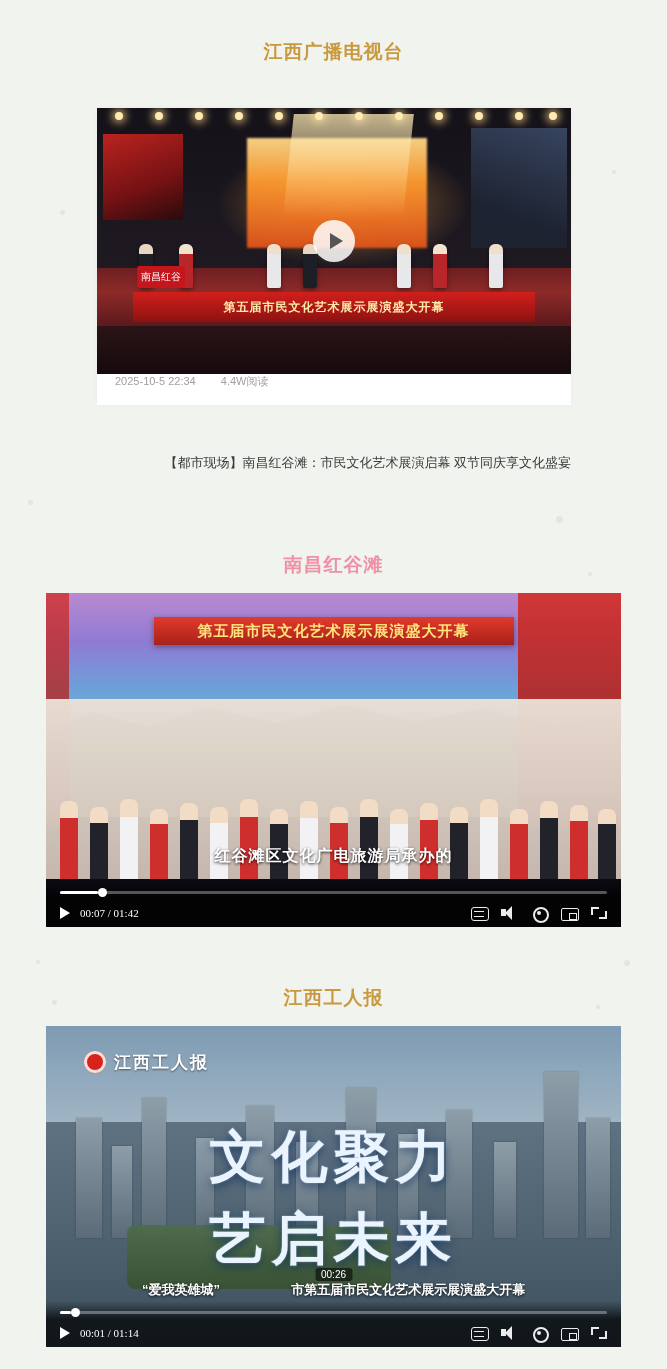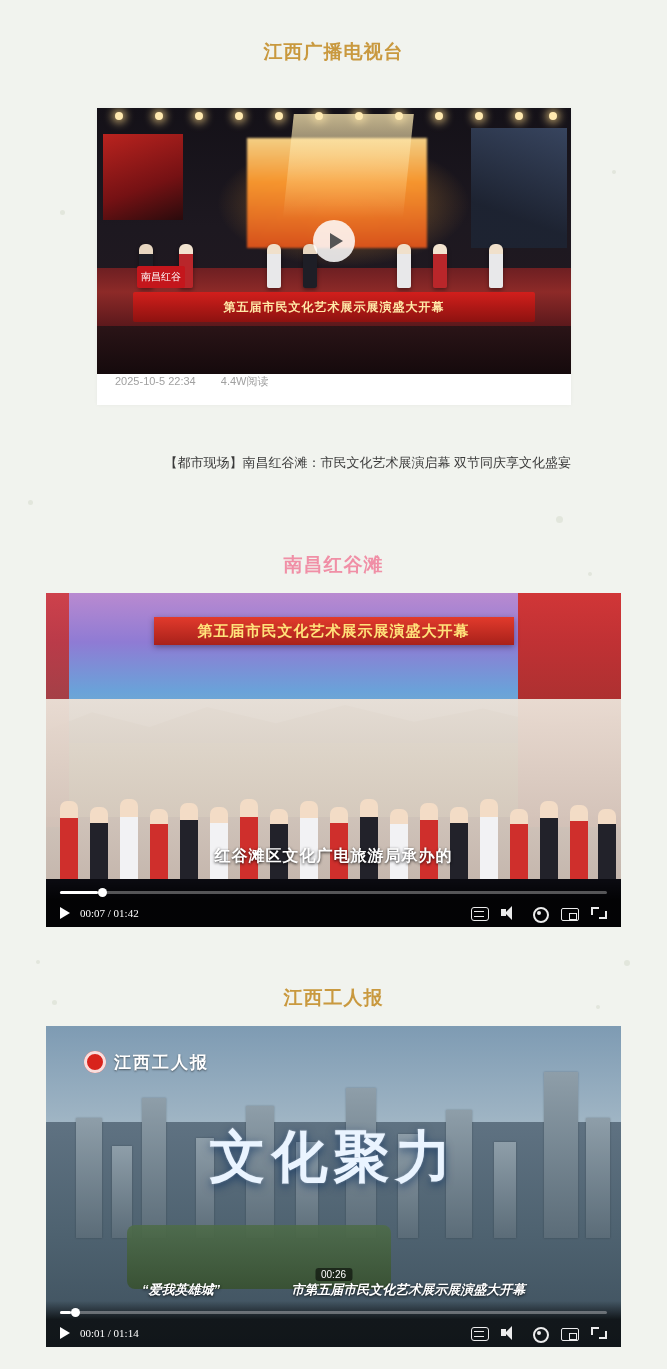--- a/index.html
+++ b/index.html
@@ -319,21 +319,20 @@
     color:#eaf4ff; font-weight:bold;
     text-shadow: 0 3px 10px rgba(0,40,90,.7), 0 0 2px rgba(255,255,255,.6);
     letter-spacing:6px;
   }
   .v3-head1 { top:94px; font-size:56px; }
   .v3-head2 { top:176px; font-size:56px; }
   .v3-sub {
     position:absolute; left:0; bottom:48px; width:100%; text-align:center;
     color:#ffffff; font-size:13px; font-weight:bold;
     text-shadow: 0 1px 3px rgba(0,0,0,.85);
-    font-style: italic;
   }
   .v3-timechip {
     position:absolute; left:50%; transform:translateX(-50%); bottom:66px;
     background: rgba(0,0,0,.55); color:#fff; font-size:10px;
     padding:1px 6px; border-radius:3px;
   }
 </style>
 </head>
 <body>
 
@@ -468,20 +467,21 @@
     <div class="bldg" style="left:498px; width:34px; height:166px;"></div>
     <div class="bldg" style="left:540px; width:24px; height:120px;"></div>
     <div class="v3-green"></div>
 
     <div class="v3-logo">
       <div class="dot"></div>
       <div class="txt">江西工人报</div>
     </div>
 
     <div class="v3-head1">文化聚力</div>
+    <div class="v3-head2">艺启未来</div>
 
     <div class="v3-timechip">00:26</div>
     <div class="v3-sub">
       <span>“爱我英雄城”</span>
       <span style="display:inline-block;width:64px"></span>
       <span>市第五届市民文化艺术展示展演盛大开幕</span>
     </div>
 
     <div class="vbar">
       <div class="track">

